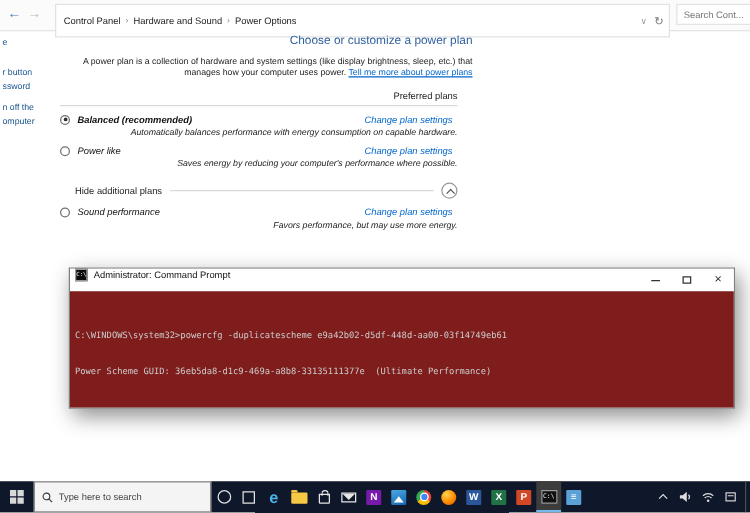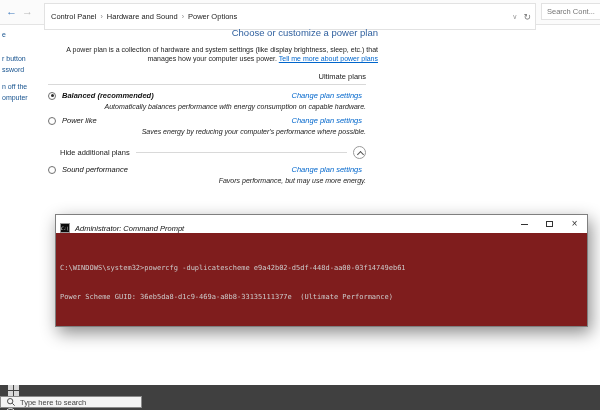--- a/index.html
+++ b/index.html
@@ -55,38 +55,38 @@
   .hide-label{font-size:7.5px;color:#1c1c1c;white-space:nowrap;padding-left:12px;}
   .hide-line{flex:1;height:1px;background:#d9d9d9;margin:0 6px;}
   .chev-btn{width:13px;height:13px;border:1px solid #9a9a9a;border-radius:50%;background:#fff;
             position:relative;flex:none;cursor:pointer;box-sizing:border-box;}
   .chev-btn::after{content:"";position:absolute;left:3.5px;top:5px;width:4px;height:4px;
             border-top:1px solid #555;border-left:1px solid #555;transform:rotate(45deg);}
 
   
   .cmdwin{position:absolute;left:55px;top:214px;width:531px;background:#fff;
           border:1px solid #7f7f7f;box-shadow:3px 6px 16px rgba(0,0,0,.45);}
-  .cmd-titlebar{height:18px;display:flex;align-items:flex-end;background:#fff;font-style:italic;}
+  .cmd-titlebar{height:18px;display:flex;align-items:flex-start;background:#fff;}
   .cmd-ico{width:10px;height:10px;background:#0c0c0c;border:1px solid #9a9a9a;margin-left:4px;
            color:#eee;font-size:4.5px;line-height:9px;text-align:center;
            font-family:"DejaVu Sans Mono",monospace;box-sizing:border-box;}
   .cmd-title{font-size:7.5px;color:#111;margin-left:5px;}
   .cmd-btns{margin-left:auto;display:flex;height:100%;}
   .cmd-btn{width:25px;display:flex;align-items:center;justify-content:center;color:#333;cursor:pointer;}
   .glyph-min{width:7px;height:1px;background:#333;}
   .glyph-max{width:7px;height:6px;border:1px solid #333;box-sizing:border-box;}
   .glyph-close{font-size:10px;line-height:1;}
   .console{background:#7f1d1d;height:69px;padding:12px 4px;color:#cccccc;white-space:pre;
            font-family:"DejaVu Sans Mono",monospace;font-size:7px;line-height:9.5px;
            overflow:hidden;cursor:text;}
   .cline{min-height:9.5px;}
 
   
-  .taskbar{position:absolute;left:0;bottom:0;width:600px;height:25px;background:#404040;
-           display:flex;align-items:stretch;flex-direction:column;}
+  .taskbar{position:absolute;left:0;bottom:0;width:600px;height:25px;background:#0f172a;
+           display:flex;align-items:stretch;}
   .tb-start{width:27px;display:flex;align-items:center;justify-content:center;cursor:pointer;}
   .win-logo{width:11px;height:11px;display:grid;grid-template-columns:5px 5px;
             grid-template-rows:5px 5px;gap:1px;}
   .win-logo div{background:#d8d8d8;}
   .tb-search{width:142px;background:#f4f4f4;border:1px solid #8a8a8a;display:flex;
              align-items:center;gap:4px;padding-left:5px;box-sizing:border-box;cursor:text;}
   .tb-search span{font-size:7.5px;color:#444;white-space:nowrap;}
   .tb-cell{width:20px;display:flex;align-items:center;justify-content:center;cursor:pointer;}
   .cortana{width:9px;height:9px;border:1.5px solid #e2e2e2;border-radius:50%;}
   .taskview{width:10px;height:10px;border:1px solid #e2e2e2;box-sizing:border-box;}
@@ -152,21 +152,21 @@
     <span>r button</span>
     <span>ssword</span>
     <span>n off the</span>
     <span>omputer</span>
   </div>
 
   <div class="content">
     <h1 class="page-title">Choose or customize a power plan</h1>
     <p class="intro"><span>A power plan is a collection of hardware and system settings (like display brightness, sleep, etc.) that manages how your computer uses power.</span> <a>Tell me more about power plans</a></p>
 
-    <div class="group-label">Ultimate plans</div>
+    <div class="group-label">Preferred plans</div>
 
     <div class="plan">
       <div class="plan-top">
         <div class="radio checked"></div>
         <span class="plan-name bold">Balanced (recommended)</span>
         <a class="plan-link">Change plan settings</a>
       </div>
       <div class="plan-desc">Automatically balances performance with energy consumption on capable hardware.</div>
     </div>
 

